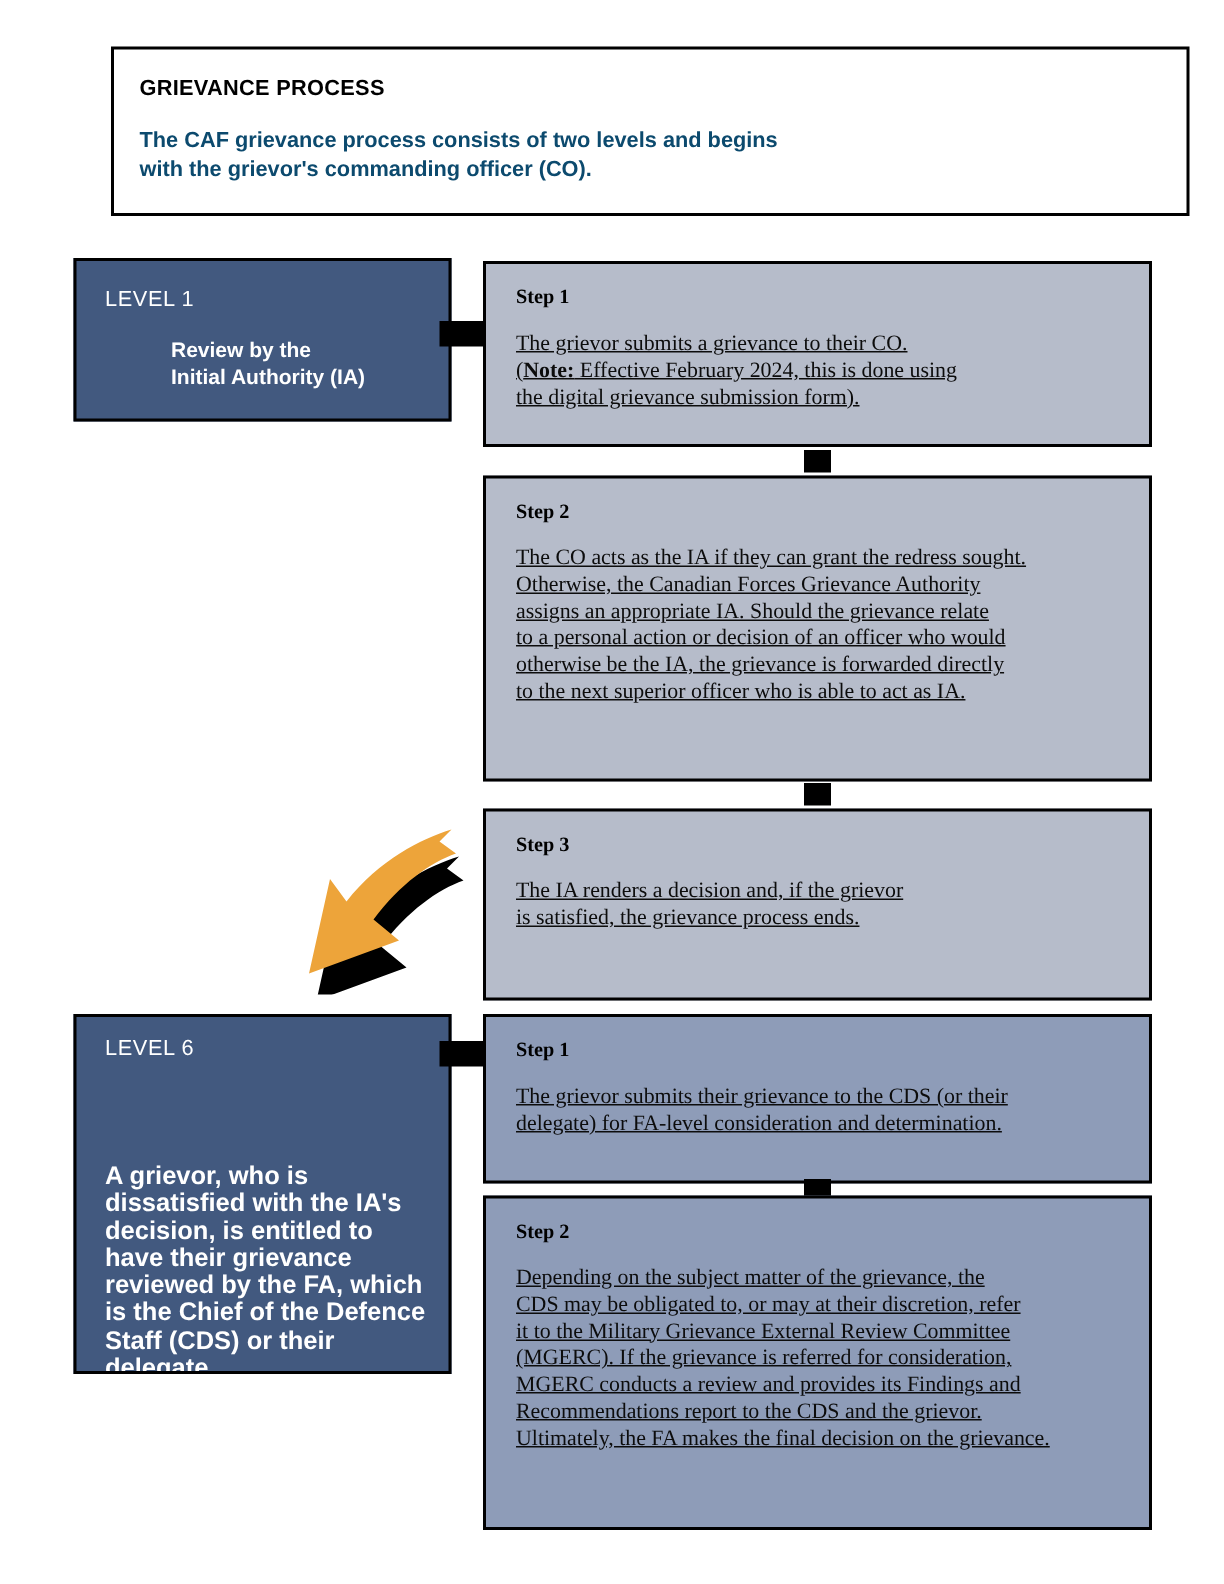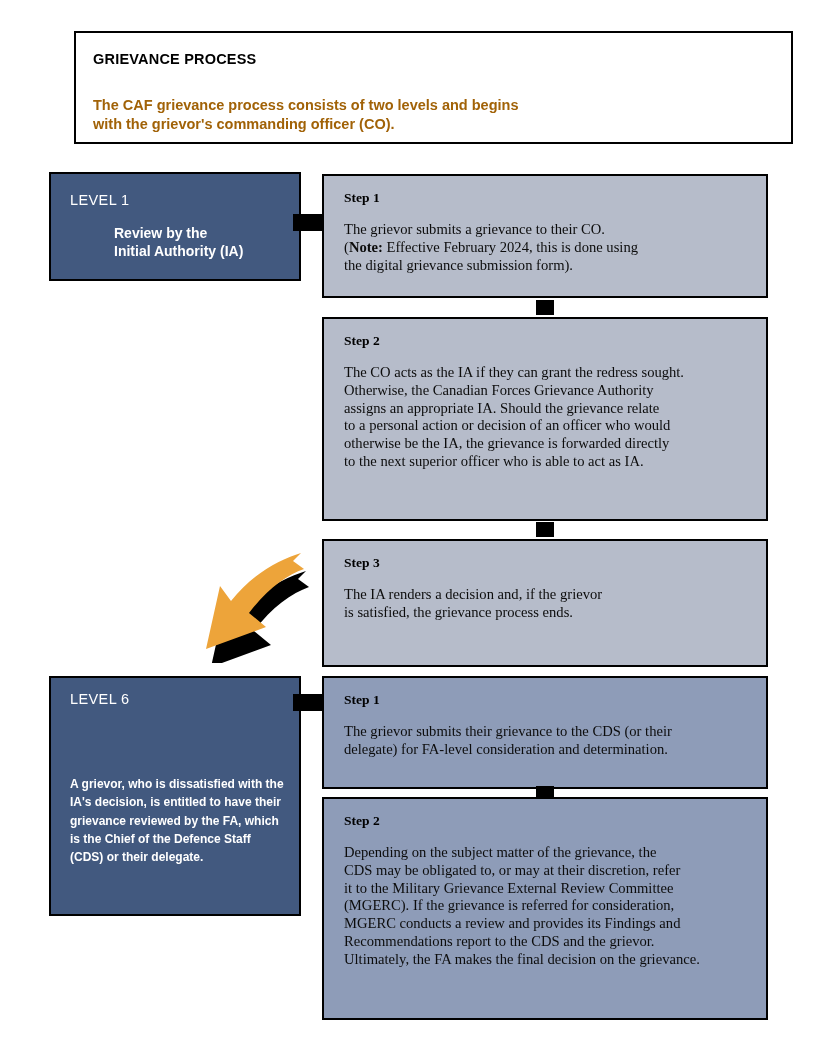--- a/index.html
+++ b/index.html
@@ -41,26 +41,26 @@
     font-family: "Liberation Sans", sans-serif;
     font-weight: bold;
     font-size: 14.5px;
     letter-spacing: 0.2px;
     color: #000000;
     white-space: nowrap;
   }
   .header-sub {
     position: absolute;
     left: 17px;
-    top: 63px;
+    top: 52px;
     font-family: "Liberation Sans", sans-serif;
     font-weight: bold;
     font-size: 14.5px;
     line-height: 19px;
-    color: #a16207;
+    color: #0c4a6e;
     white-space: pre-line;
   }
 
   
   .level-box {
     position: absolute;
     box-sizing: border-box;
     border: 2px solid #000000;
     background: #42597f;
     color: #ffffff;
@@ -85,21 +85,21 @@
     line-height: 18px;
     color: #ffffff;
     white-space: pre-line;
   }
   .level-body {
     position: absolute;
     left: 19px;
     width: 215px;
     font-family: "Liberation Sans", sans-serif;
     font-weight: bold;
-    font-size: 12px;
+    font-size: 17px;
     line-height: 18.3px;
     color: #ffffff;
   }
 
   #level1-box { left: 49px; top: 172px; width: 252px; height: 109px; }
   #level1-title { top: 18px; }
   #level1-sub   { top: 50px; margin-left: 44px; }
 
   #level2-box { left: 49px; top: 676px; width: 252px; height: 240px; }
   #level2-title { top: 13px; }
@@ -129,20 +129,21 @@
   .step-text {
     position: absolute;
     left: 20px;
     top: 45px;
     right: 12px;
     font-family: "Liberation Serif", serif;
     font-size: 14.6px;
     line-height: 17.8px;
     color: #0c0c0c;
     white-space: pre-line;
+    text-decoration: underline;
   }
   .step-text b { font-weight: bold; }
 
   #l1s1 { left: 322px; top: 174px; width: 446px; height: 124px; }
   #l1s2 { left: 322px; top: 317px; width: 446px; height: 204px; }
   #l1s3 { left: 322px; top: 539px; width: 446px; height: 128px; }
 
   #l2s1 { left: 322px; top: 676px; width: 446px; height: 113px; }
   #l2s2 { left: 322px; top: 797px; width: 446px; height: 223px; }
 

